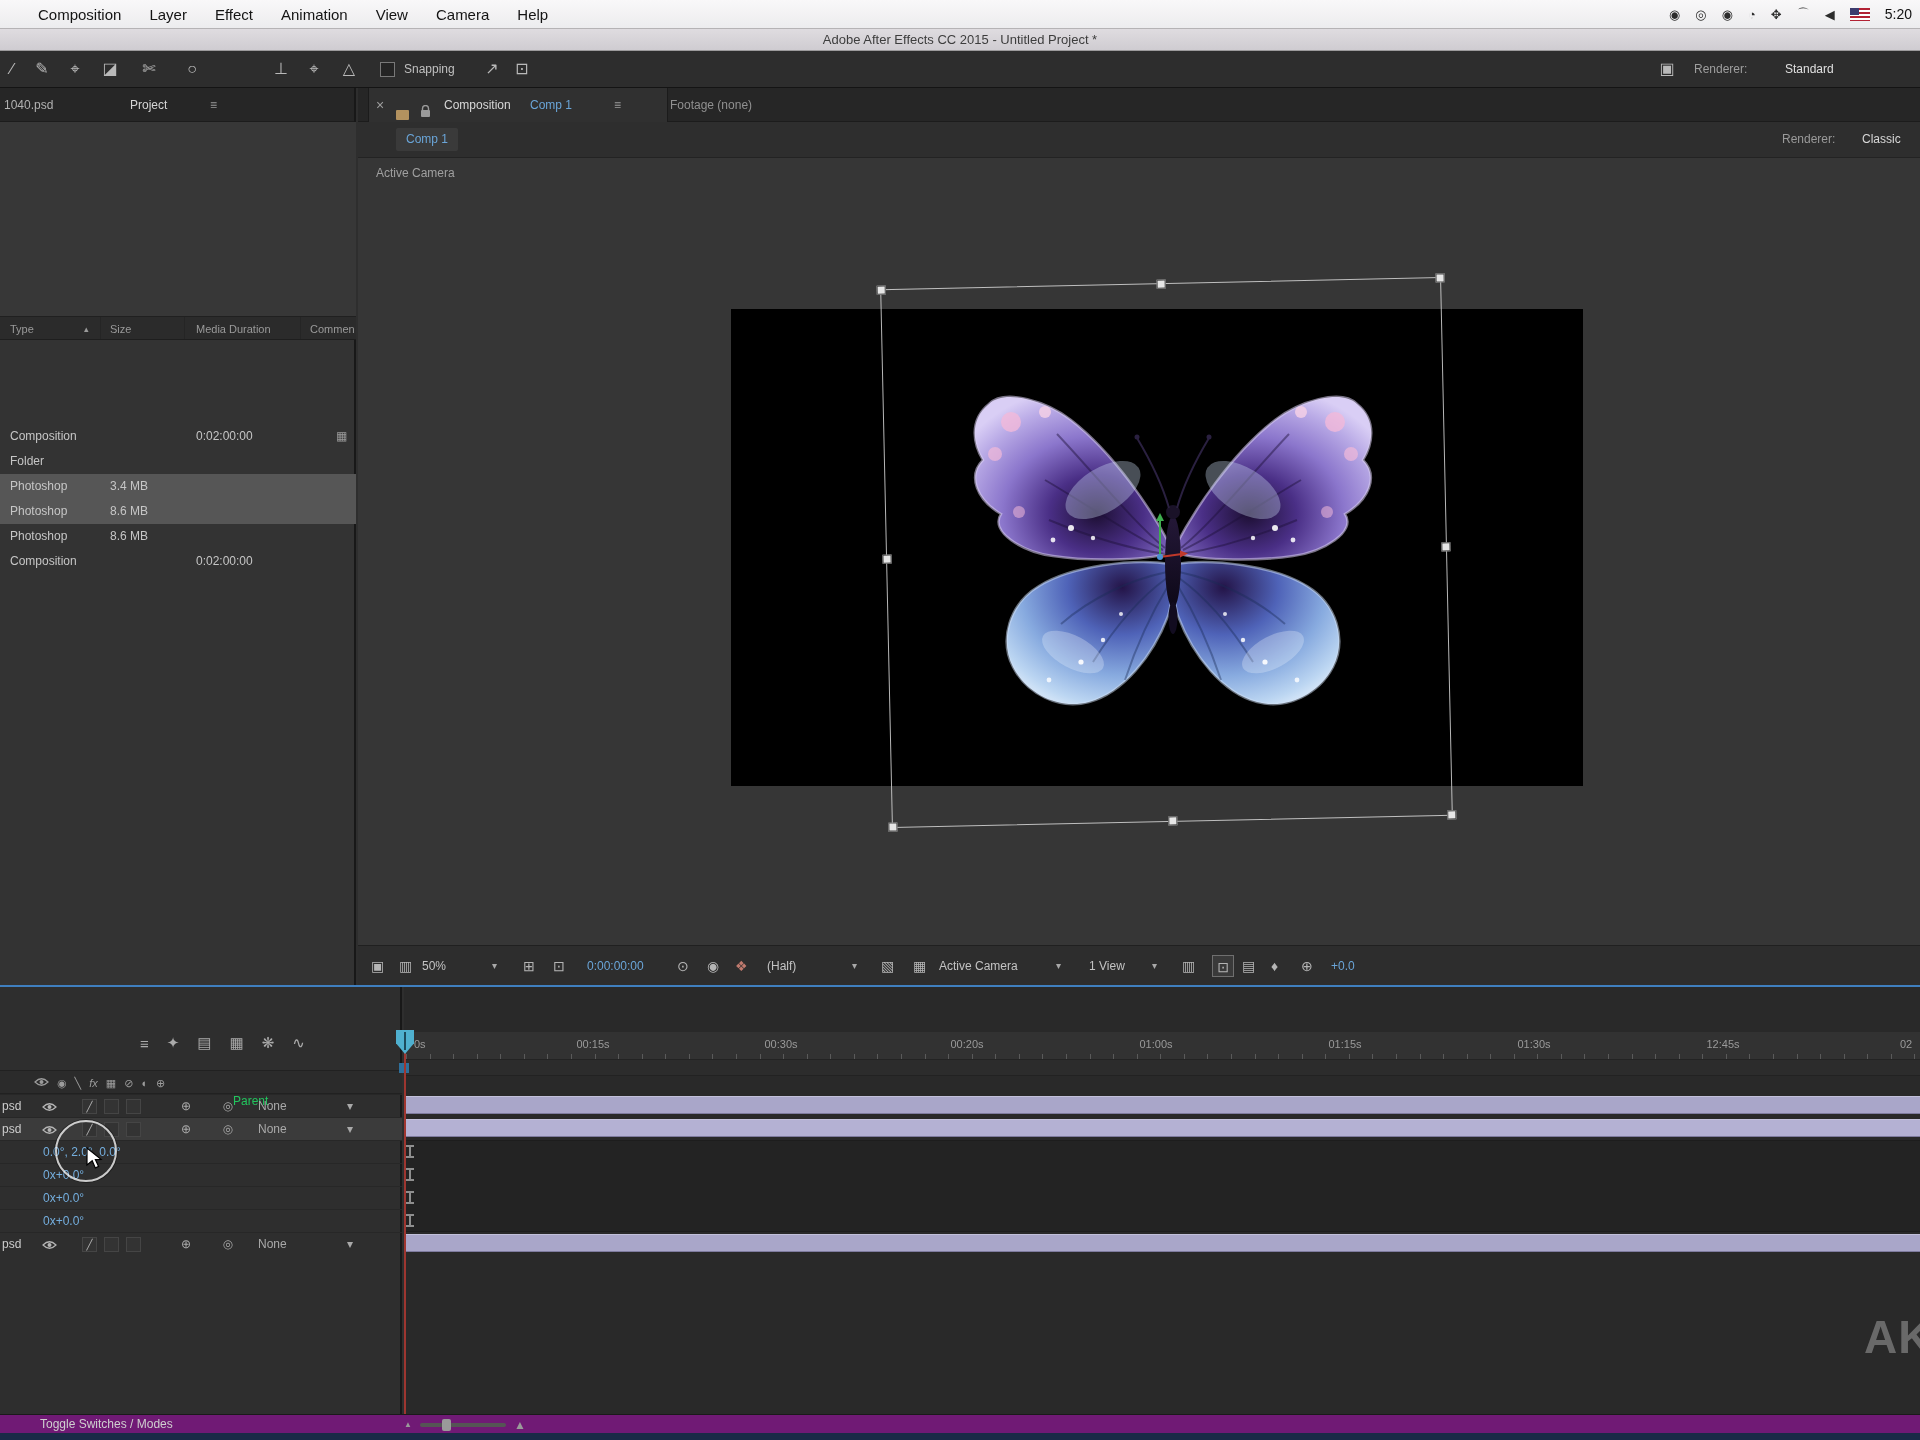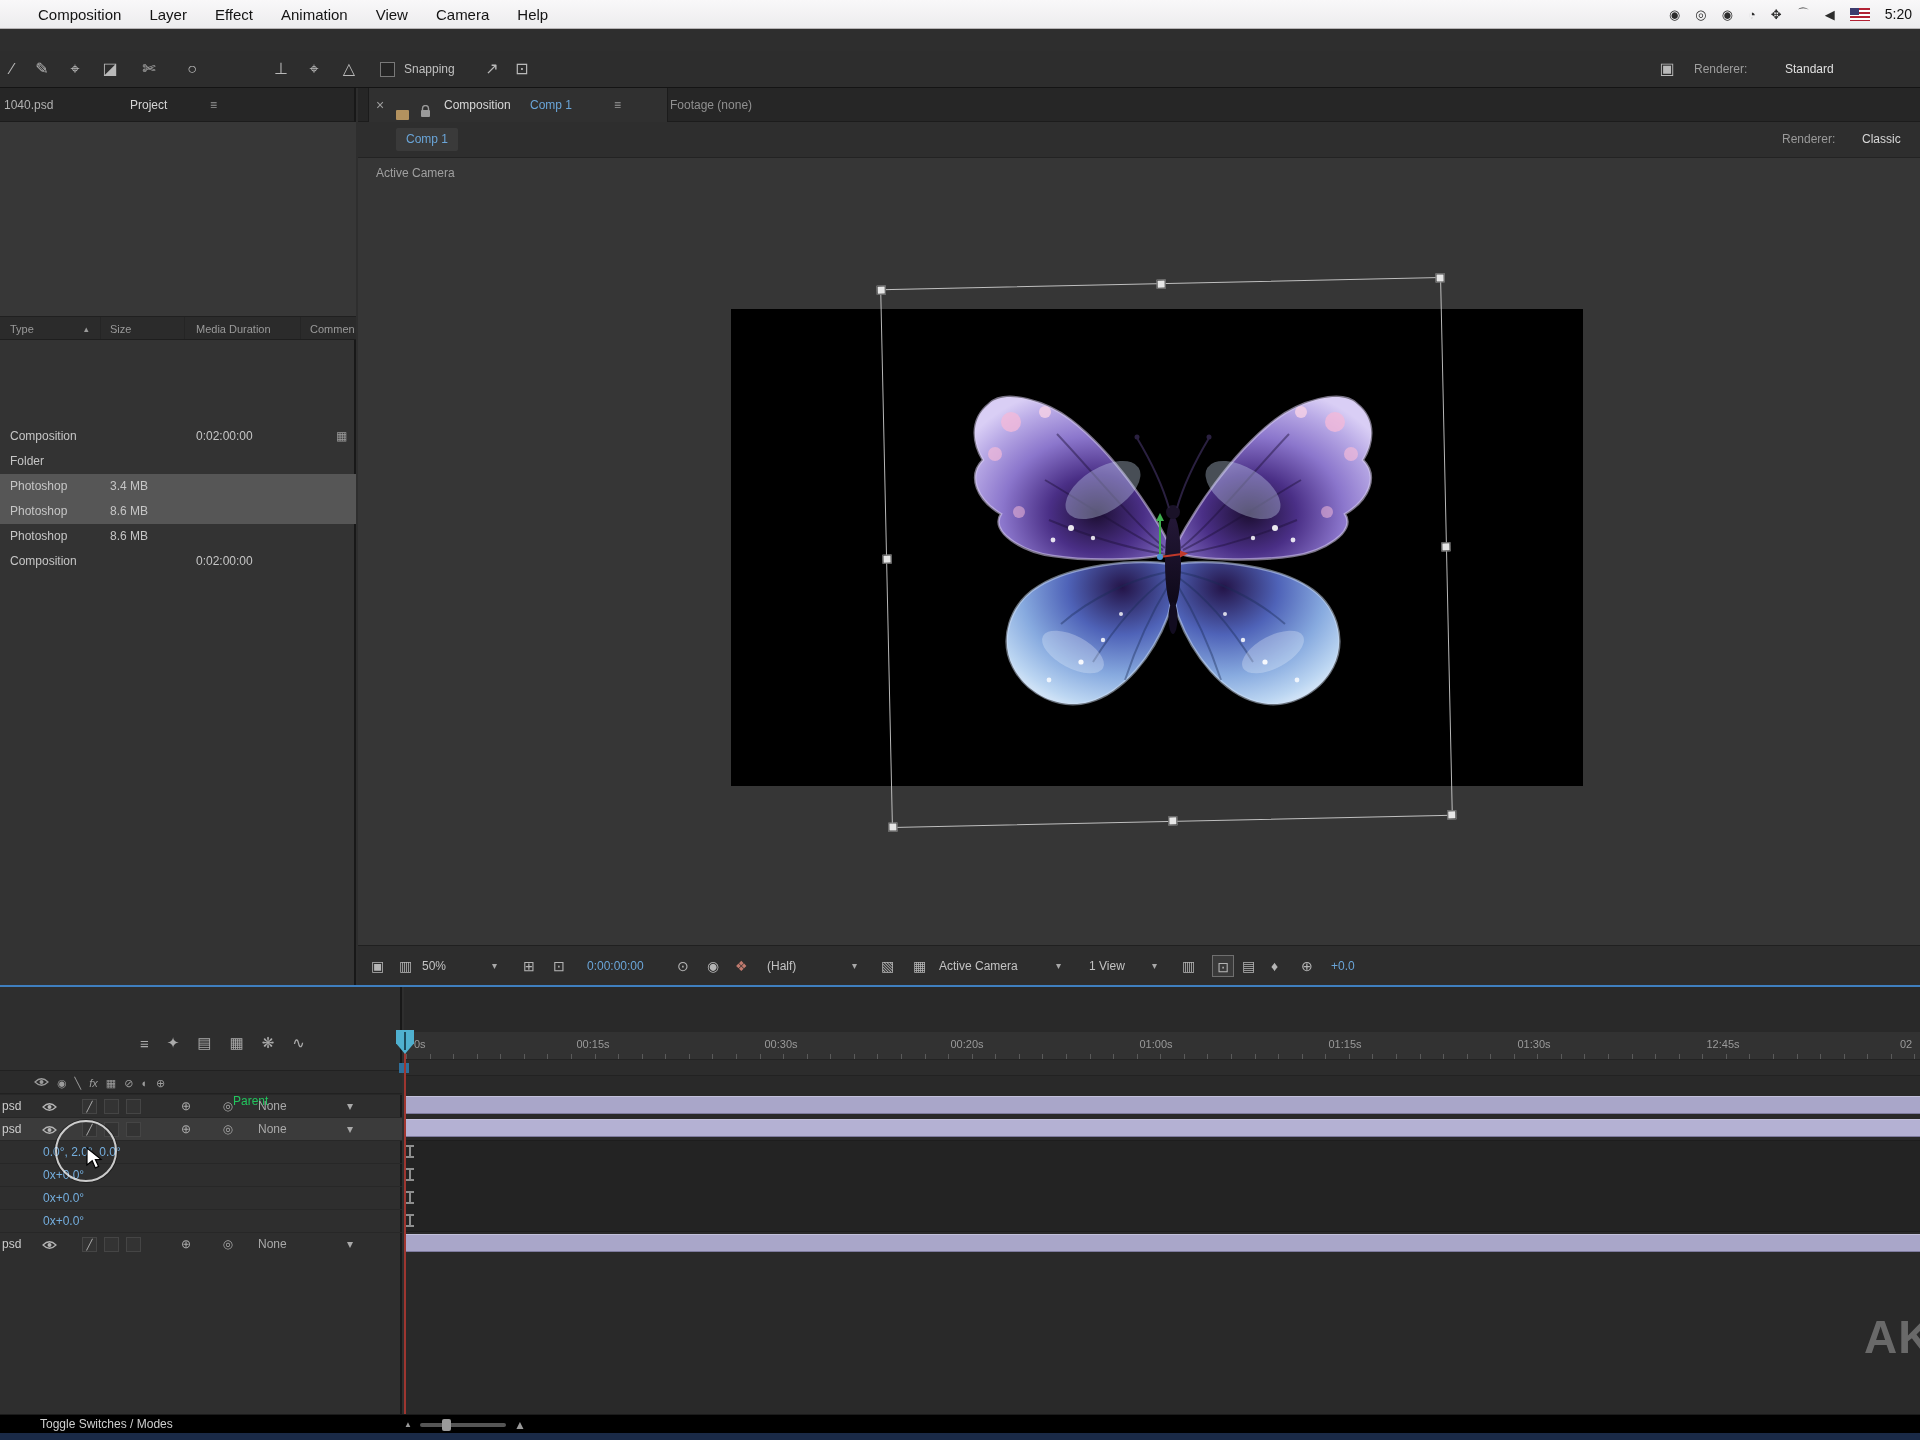--- a/index.html
+++ b/index.html
@@ -76,21 +76,21 @@
   .band{position:absolute;left:0;width:1516px;height:23px}
   .band .bar{position:absolute;left:0;top:2px;width:1516px;height:18px;background:#a9a6c9;border-top:1px solid #c2c0da;border-bottom:1px solid #7e7b9e}
   .band.sel .bar{background:#b4b1d3}
   #prop-track{position:absolute;left:0;top:153px;width:1516px;height:92px;background:#232323;border-top:1px solid #1d1d1d;border-bottom:1px solid #1d1d1d}
   .ibeam{position:absolute;left:2px;width:8px;height:13px;border-top:2px solid #8f8f8f;border-bottom:2px solid #8f8f8f}
   .ibeam::before{content:"";position:absolute;left:3px;top:0;height:9px;width:2px;background:#8f8f8f}
   #cti{position:absolute;left:0;top:45px;width:2px;height:384px;background:#9e3630;z-index:6}
   #playhead{position:absolute;left:-8px;top:43px;width:18px;height:24px;background:#4fb0cf;clip-path:polygon(0 0,100% 0,100% 55%,50% 100%,0 55%);z-index:7}
   #playhead::after{content:"";position:absolute;left:8px;top:2px;width:2px;height:18px;background:#1d4a5c}
   #wa-marker{position:absolute;left:-5px;top:76px;width:10px;height:10px;background:#2e6f9b;z-index:6}
-  #tl-bottom{position:absolute;left:0;top:1414px;width:1920px;height:19px;background:#000000;border-top:1px solid #1a1a1a;z-index:20}
+  #tl-bottom{position:absolute;left:0;top:1414px;width:1920px;height:19px;background:#701a75;border-top:1px solid #1a1a1a;z-index:20}
   #toggle-btn{position:absolute;left:40px;top:0;height:19px;line-height:19px;color:#cfcfcf;font-size:12px}
   #navy-strip{position:absolute;left:0;top:1433px;width:1920px;height:7px;background:#1a2a47;z-index:21}
   #watermark{position:absolute;left:1864px;top:1310px;font-size:46px;font-weight:bold;color:rgba(170,170,170,.5);letter-spacing:1px;z-index:8}
 
   
   #click-circle{position:absolute;left:55px;top:1120px;width:62px;height:62px;border:2px solid rgba(255,255,255,.75);border-radius:50%;box-shadow:0 0 0 1px rgba(0,0,0,.35);z-index:30}
   #cursor{position:absolute;left:86px;top:1147px;z-index:31}
 
   
   #zoomctl{position:absolute;left:404px;top:0;height:19px;display:flex;align-items:center;gap:8px;color:#9a9a9a}
@@ -118,20 +118,23 @@
       <span>◉</span>
       <span>◔</span>
       <span>✥</span>
       <span>⌒</span>
       <span>◀</span>
       <span id="flag"></span>
       <span id="clock">5:20</span>
     </div>
   </div>
 
+  <div id="titlebar">
+    <span>Adobe After Effects CC 2015 - Untitled Project *</span>
+  </div>
 
   <div id="toolbar">
     <span class="tbtn" style="left:0px">∕</span>
     <span class="tbtn" style="left:30px">✎</span>
     <span class="tbtn" style="left:63px">⌖</span>
     <span class="tbtn" style="left:98px">◪</span>
     <span class="tbtn" style="left:137px">✄</span>
     <span class="tbtn" style="left:180px">○</span>
     <span class="tbtn" style="left:269px">⊥</span>
     <span class="tbtn" style="left:302px">⌖</span>

